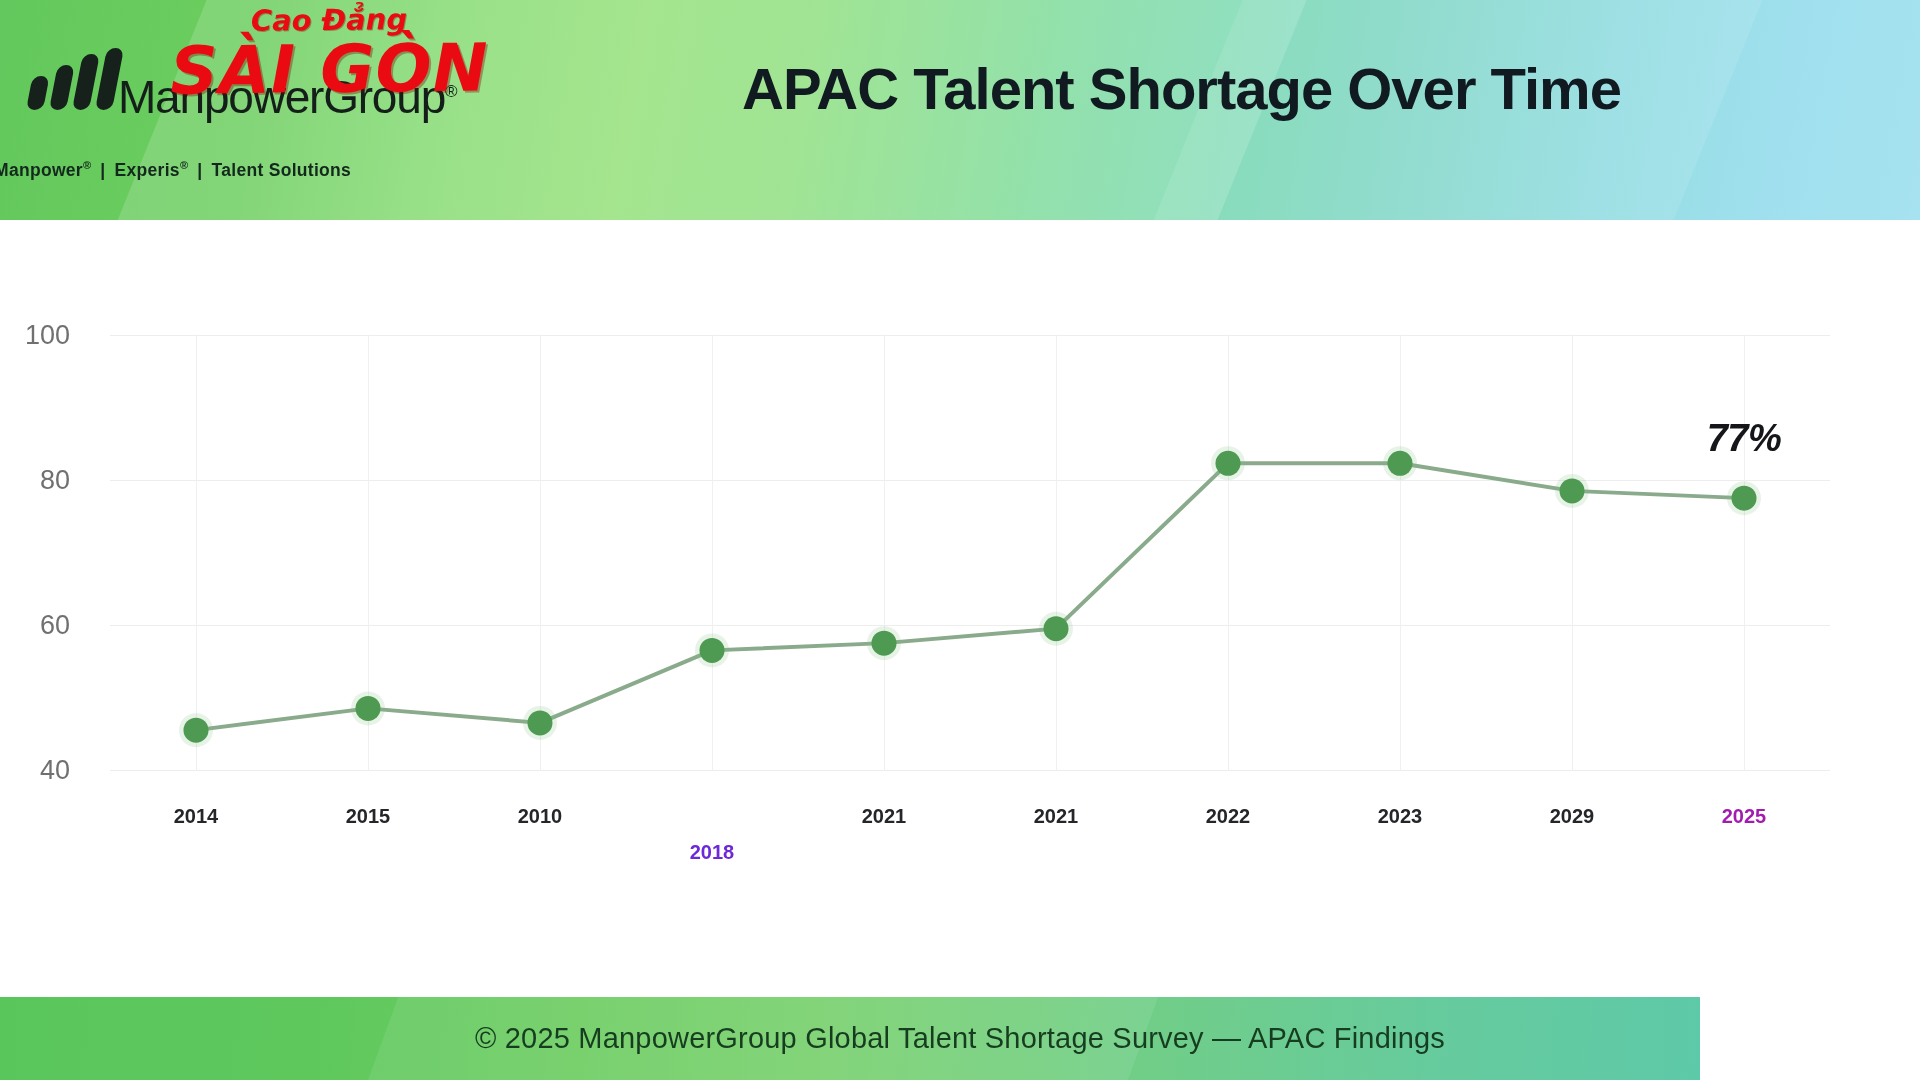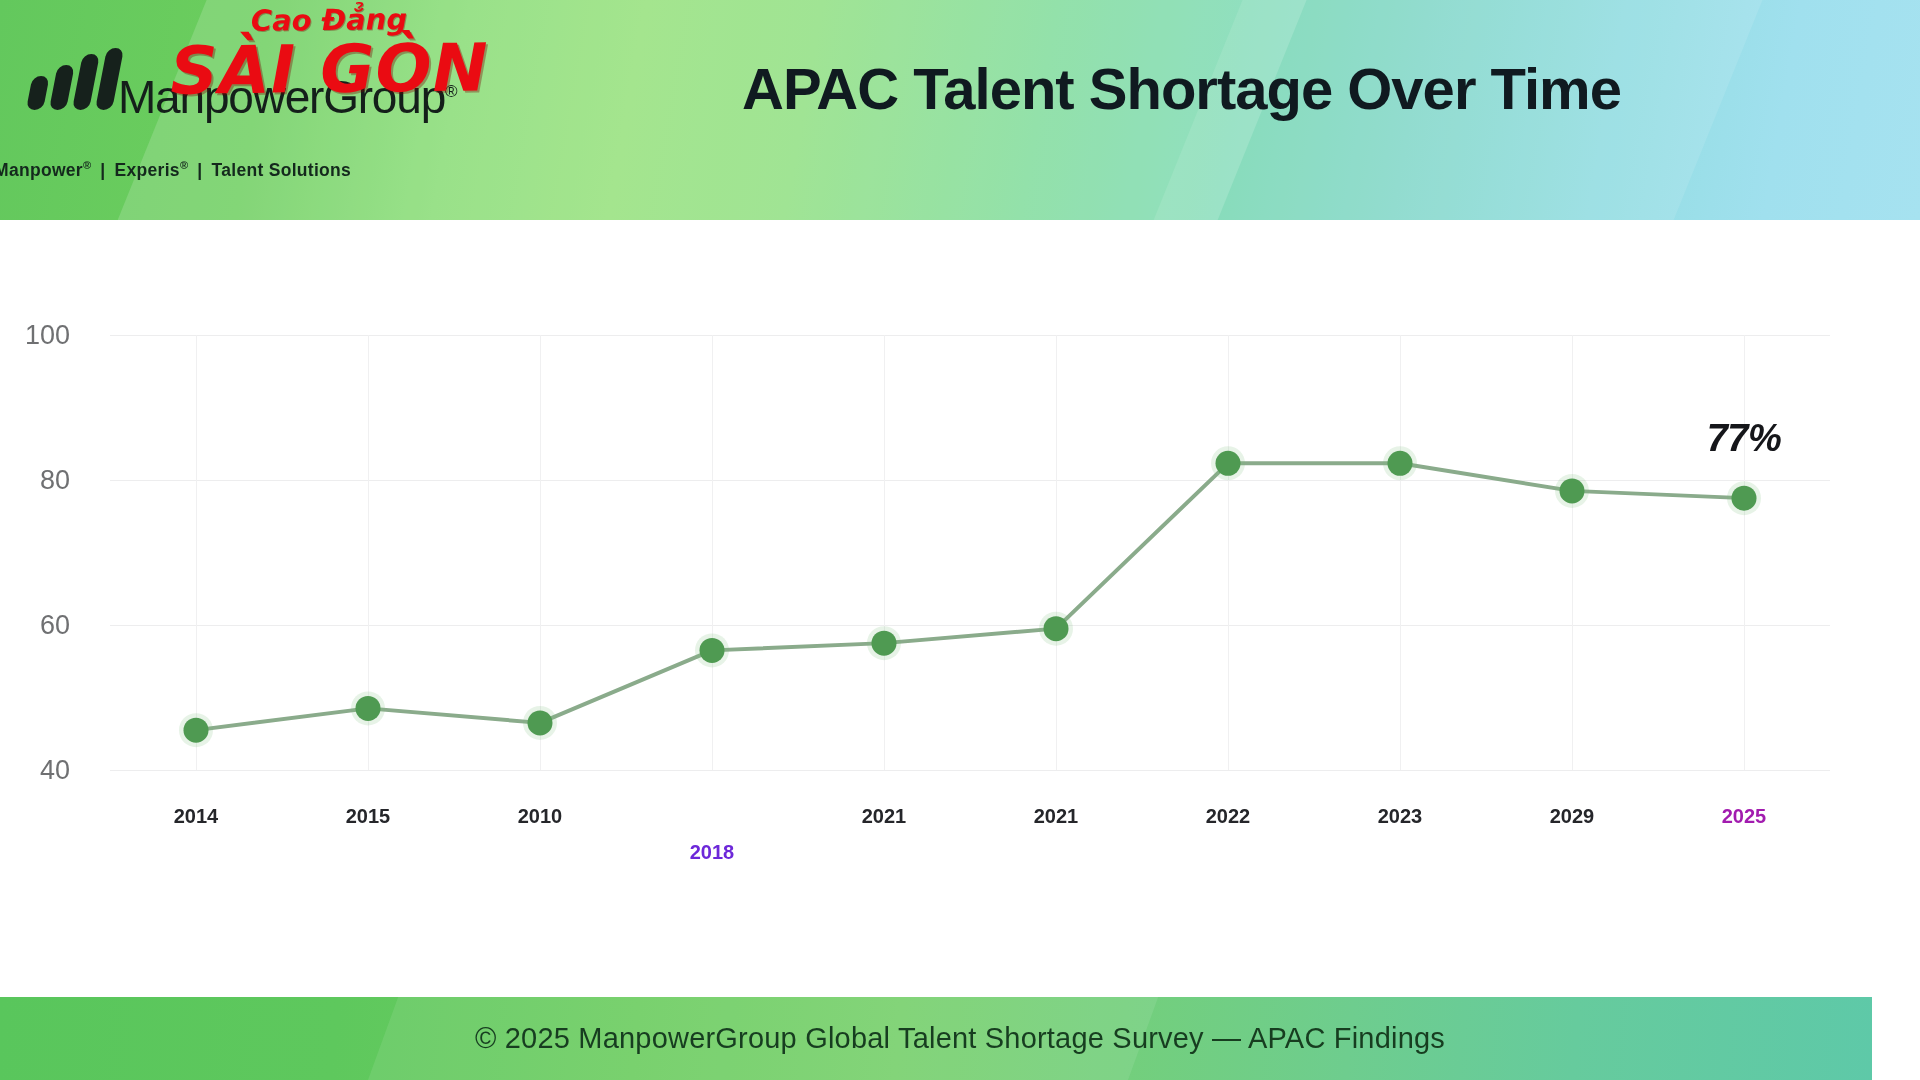--- a/index.html
+++ b/index.html
@@ -134,21 +134,21 @@
   }
   #value-callout {
     position: absolute;
     font-size: 38px; font-weight: 700; color: #15161a;
     letter-spacing: -0.5px; white-space: nowrap;
     transform: translate(-50%, -100%);
   }
 
   
   #footer-band {
-    position: absolute; left: 0; top: 997px; width: 1872px; height: 83px;
+    position: absolute; left: 0; top: 997px; width: 1700px; height: 83px;
     background: linear-gradient(95deg,
         #59c65c 0%,
         #5ec85d 18%,
         #6ccd60 34%,
         #77d06c 48%,
         #73cf7c 60%,
         #6ecd8e 72%,
         #66cb9d 84%,
         #5ec9a8 100%);
     overflow: hidden;

